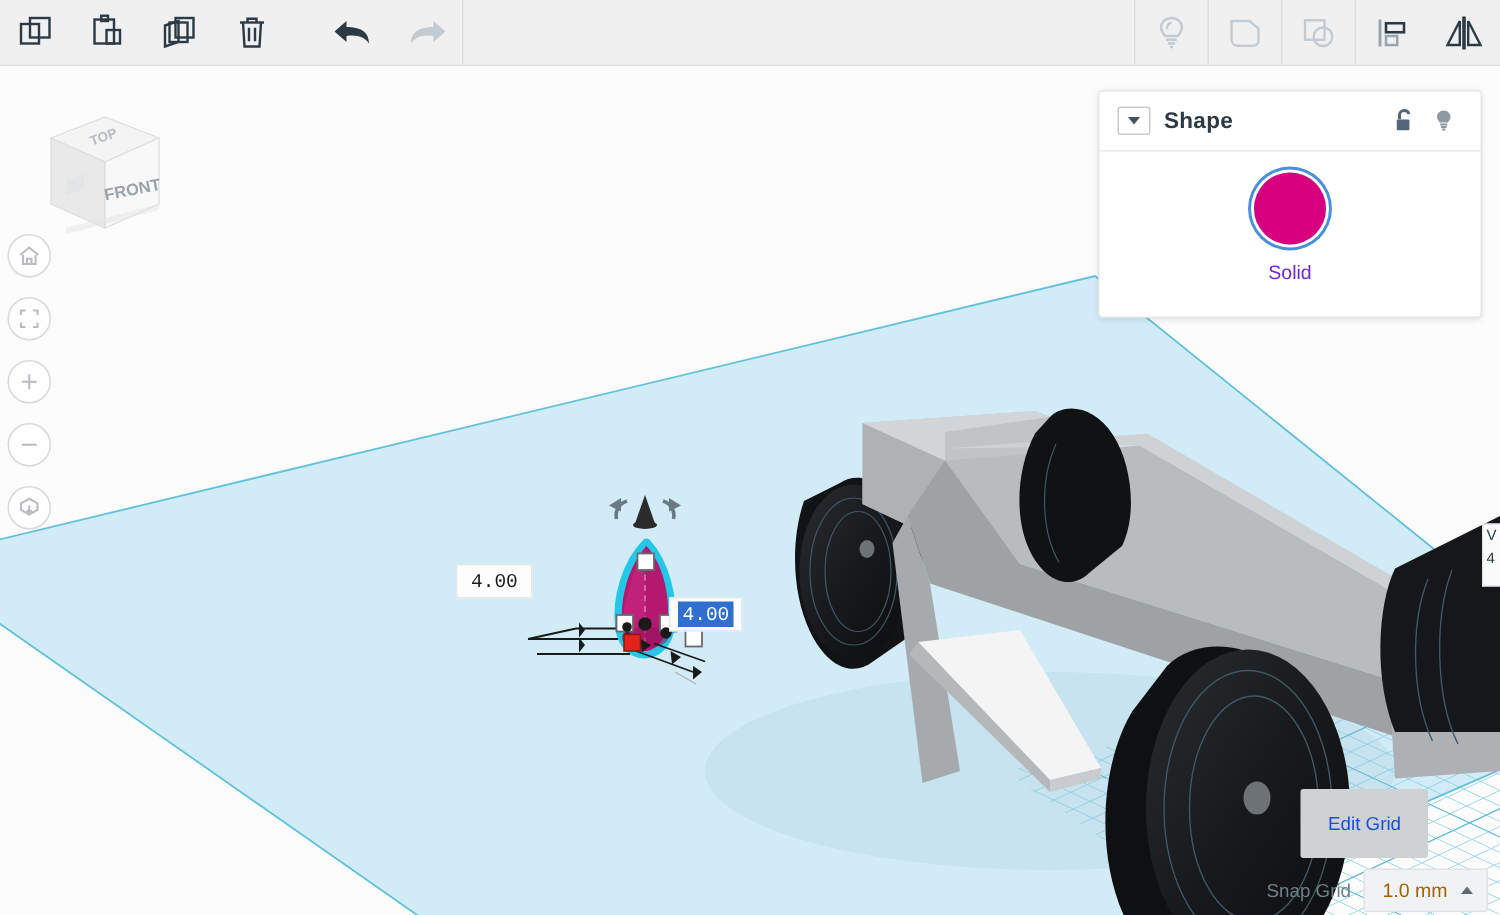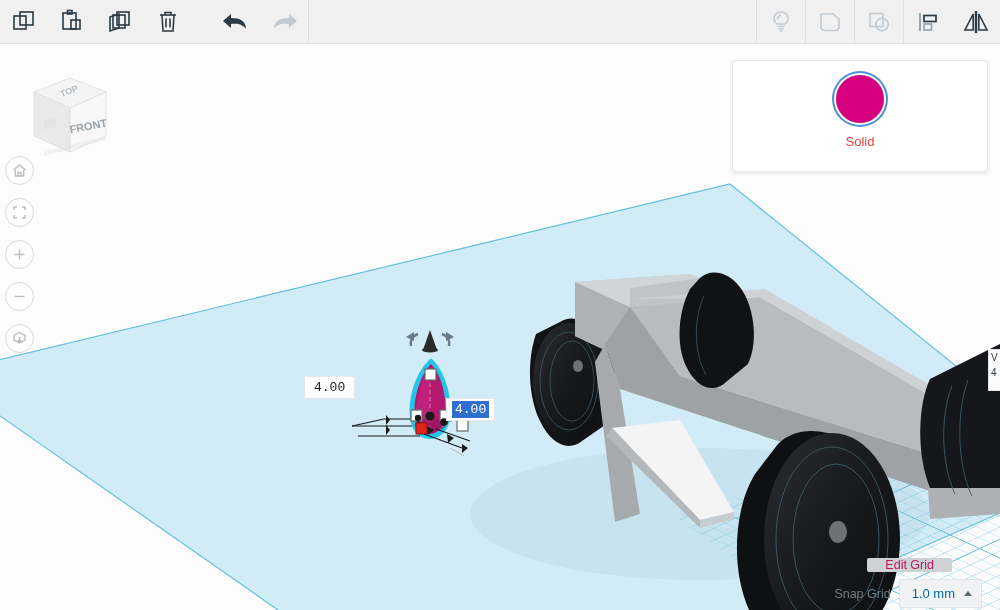--- a/index.html
+++ b/index.html
@@ -72,35 +72,35 @@
   .head-sp { flex:1 1 auto; }
   .head-ico { width:26px; height:26px; display:flex; align-items:center; justify-content:center; cursor:pointer; }
   #shape-body { height:110px; display:flex; align-items:flex-start; padding-top:14px; }
   .swatch-cell { flex:1 1 50%; display:flex; flex-direction:column; align-items:center; cursor:pointer; }
   .swatch {
     width:48px; height:48px; border-radius:50%;
     display:flex; align-items:center; justify-content:center;
   }
   .swatch.sel { box-shadow:0 0 0 2px #ffffff, 0 0 0 4px #4a90d9; }
   .sw-inner { width:48px; height:48px; border-radius:50%; }
-  .swatch-label { margin-top:11px; font-size:13px; color:#ef4444; }
+  .swatch-label { margin-top:11px; font-size:13px; color:#6d28d9; }
 
   
   #edit-grid {
     position:absolute; right:48px; bottom:38px;
-    background:#cfd2d5; color:#be185d; font-size:12.5px;
-    padding:0 18px; border-radius:2px; cursor:pointer; z-index:45;
+    background:#cfd2d5; color:#1d4ed8; font-size:12.5px;
+    padding:16px 18px; border-radius:2px; cursor:pointer; z-index:45;
   }
   #grid-foot {
-    position:absolute; right:18px; bottom:2px; display:flex; align-items:center; z-index:45;text-align:center;
+    position:absolute; right:8px; bottom:2px; display:flex; align-items:center; z-index:45;text-align:center;
   }
   #snap-label { font-size:12.5px; color:#6f7f89; margin-right:8px; }
   #snap-select {
     background:#f1f2f3; border:1px solid #e0e2e4; border-radius:2px;
-    padding:6px 9px 6px 12px; font-size:13px; color:#0369a1;
+    padding:6px 9px 6px 12px; font-size:13px; color:#a16207;
     display:flex; align-items:center; cursor:pointer;
   }
   #snap-select .caret {
     margin-left:9px; width:0; height:0;
     border-left:4px solid transparent; border-right:4px solid transparent;
     border-bottom:5px solid #5c6b75;
   }
 
   
   .dim-label {
@@ -406,20 +406,40 @@
     <div id="grid-foot">
       <span id="snap-label">Snap Grid</span>
       <div id="snap-select">
         <span>1.0 mm</span>
         <i class="caret"></i>
       </div>
     </div>
   </div>
 
   <div id="shape-panel">
+    <div id="shape-head">
+      <div class="disclosure">
+        <i></i>
+      </div>
+      <div id="shape-title">Shape</div>
+      <div class="head-sp"></div>
+      <div class="head-ico" title="Lock">
+        <svg width="19" height="19" viewBox="0 0 19 19">
+          <path d="M6 8.5 L6 5.8 C6 3.9 7.4 2.6 9.2 2.6 C10.8 2.6 12 3.7 12.2 5.1" fill="none" stroke="#52677a" stroke-width="2"></path>
+          <rect x="4.2" y="8.6" width="8.4" height="7.2" rx="0.6" fill="#52677a"></rect>
+        </svg>
+      </div>
+      <div class="head-ico" title="Show/Hide">
+        <svg width="19" height="19" viewBox="0 0 19 19">
+          <path d="M9.5 2.6 C6.8 2.6 5 4.6 5 6.9 C5 8.6 6.1 9.6 6.8 10.6 L12.2 10.6
+                   C12.9 9.6 14 8.6 14 6.9 C14 4.6 12.2 2.6 9.5 2.6 Z" fill="#8d9aa5"></path>
+          <path d="M7.1 12 L11.9 12 M7.6 13.7 L11.4 13.7 M8.4 15.3 L10.6 15.3" stroke="#8d9aa5" stroke-width="1.3" fill="none"></path>
+        </svg>
+      </div>
+    </div>
     <div id="shape-body">
       <div class="swatch-cell">
         <div class="swatch sel">
           <div class="sw-inner" style="background:#d6007f"></div>
         </div>
         <div class="swatch-label">Solid</div>
       </div>
     </div>
   </div>
 

